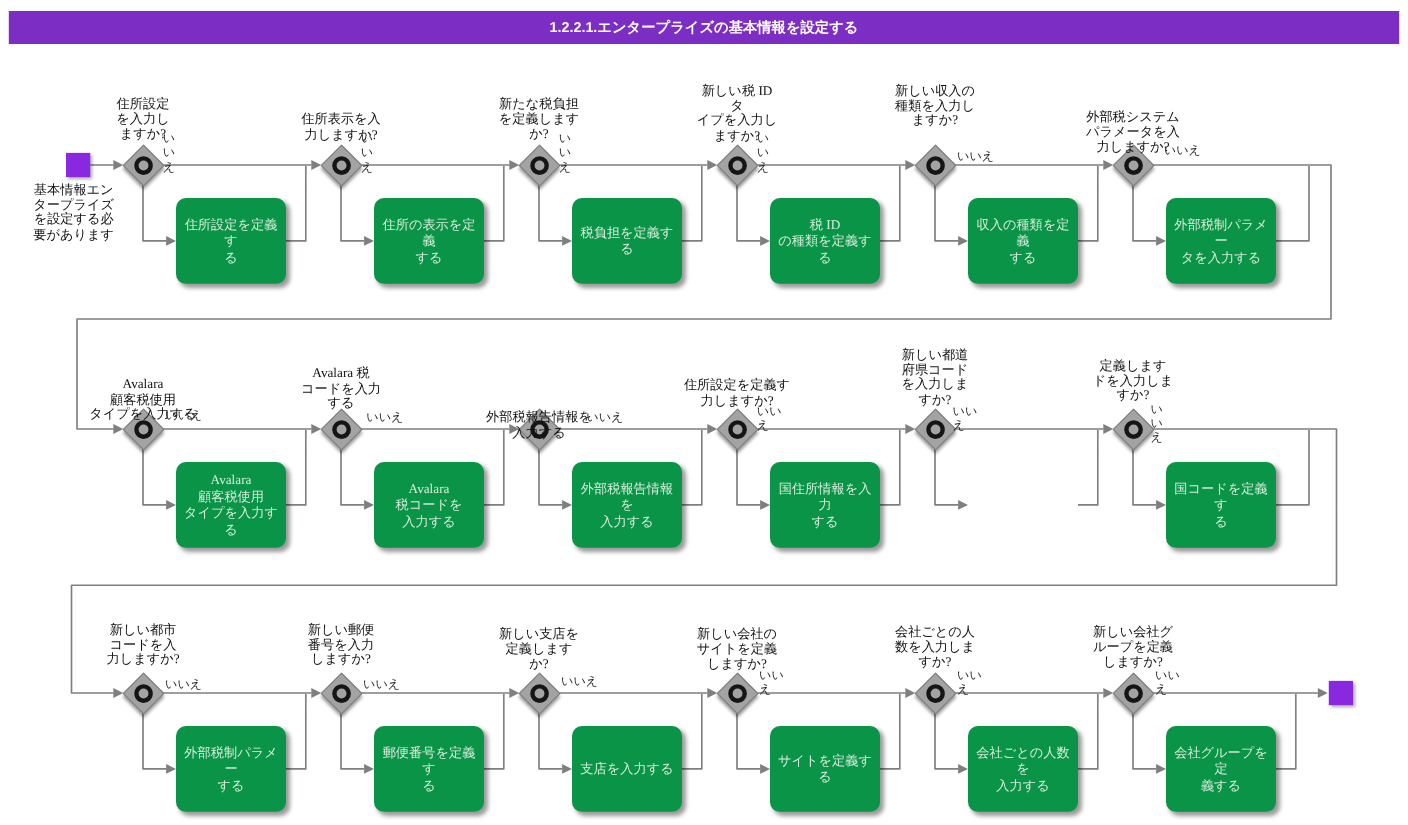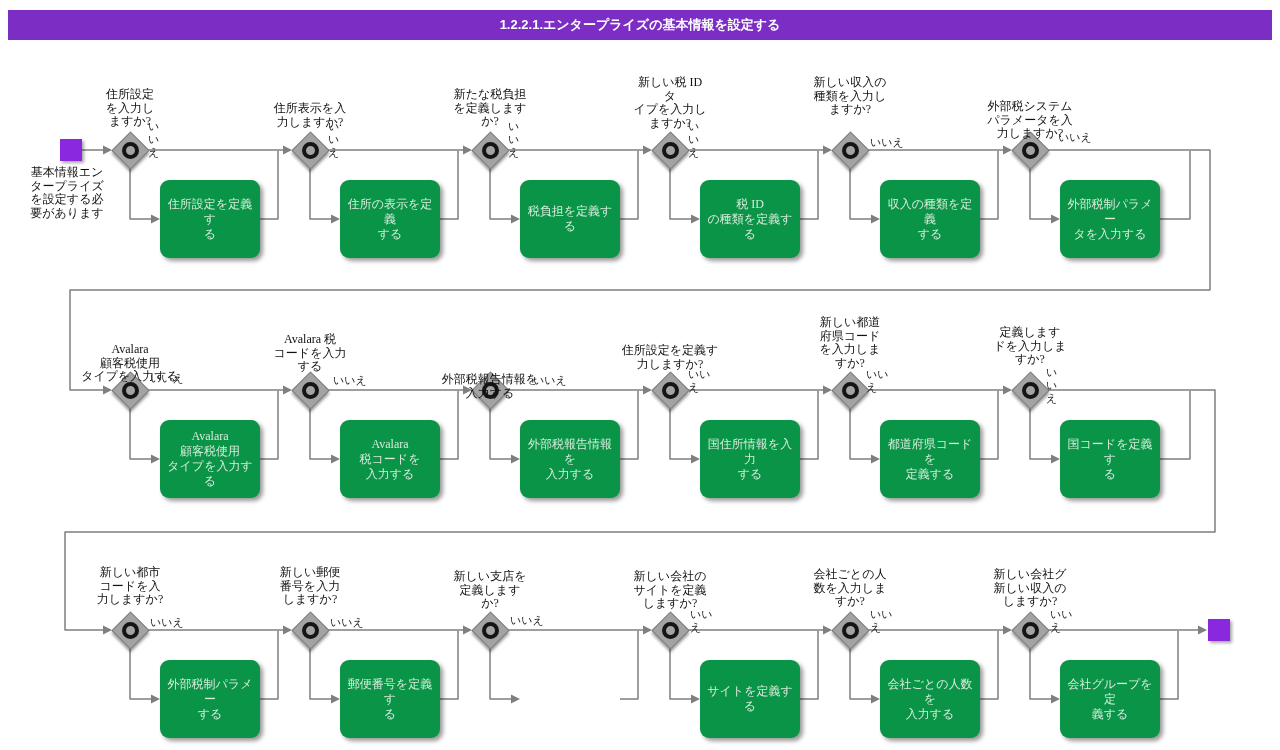--- a/index.html
+++ b/index.html
@@ -172,22 +172,20 @@
 する</div>
 
   <div class="q" style="left:795px;top:316px">新しい都道
 府県コード
 を入力しま
 すか?</div>
   <div class="diamond" style="left:837px;top:377px">
       <div class="ring"></div>
     </div>
   <div class="no v2" style="left:866px;top:368px">いいえ</div>
-  <div class="task" style="left:880px;top:420px">都道府県コードを
-定義する</div>
 
   <div class="q" style="left:975px;top:326px">定義します
 ドを入力しま
 すか?</div>
   <div class="diamond" style="left:1017px;top:377px">
       <div class="ring"></div>
     </div>
   <div class="no v3" style="left:1046px;top:366px">いいえ</div>
   <div class="task" style="left:1060px;top:420px">国コードを定義す
 る</div>
@@ -212,20 +210,21 @@
   <div class="task" style="left:340px;top:660px">郵便番号を定義す
 る</div>
 
   <div class="q" style="left:435px;top:570px">新しい支店を
 定義します
 か?</div>
   <div class="diamond" style="left:477px;top:617px">
       <div class="ring"></div>
     </div>
   <div class="no h" style="left:510px;top:614px">いいえ</div>
+  <div class="task" style="left:520px;top:660px">支店を入力する</div>
 
   <div class="q" style="left:615px;top:570px">新しい会社の
 サイトを定義
 しますか?</div>
   <div class="diamond" style="left:657px;top:617px">
       <div class="ring"></div>
     </div>
   <div class="no v2" style="left:690px;top:608px">いいえ</div>
   <div class="task" style="left:700px;top:660px">サイトを定義する</div>
 
@@ -233,21 +232,21 @@
 数を入力しま
 すか?</div>
   <div class="diamond" style="left:837px;top:617px">
       <div class="ring"></div>
     </div>
   <div class="no v2" style="left:870px;top:608px">いいえ</div>
   <div class="task" style="left:880px;top:660px">会社ごとの人数を
 入力する</div>
 
   <div class="q" style="left:975px;top:568px">新しい会社グ
-新しい収入の
+ループを定義
 しますか?</div>
   <div class="diamond" style="left:1017px;top:617px">
       <div class="ring"></div>
     </div>
   <div class="no v2" style="left:1050px;top:608px">いいえ</div>
   <div class="task" style="left:1060px;top:660px">会社グループを定
 義する</div>
 
 </div>
 

